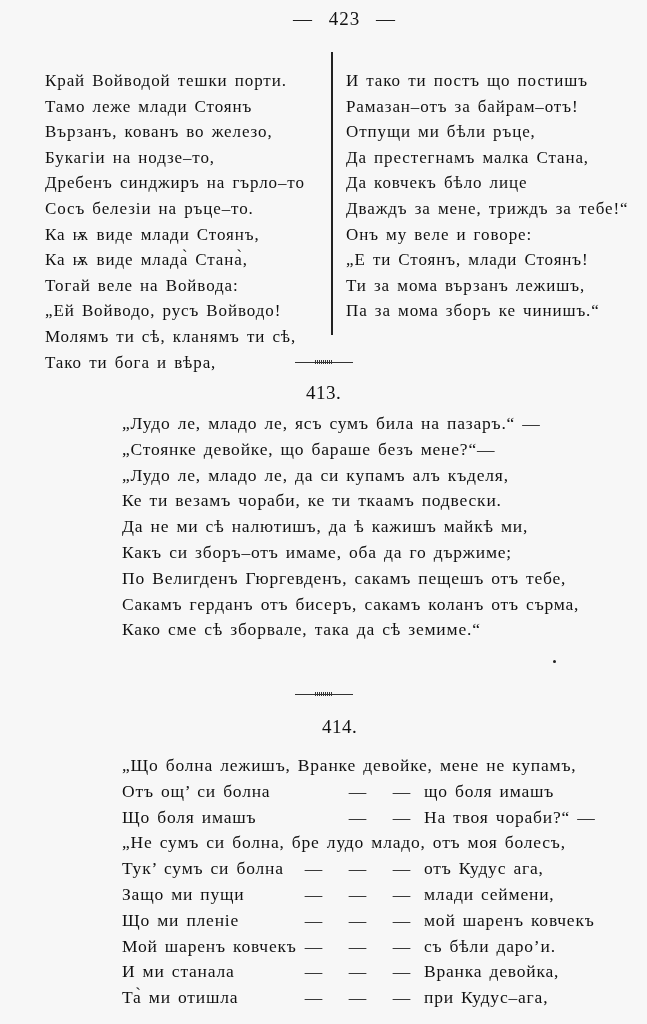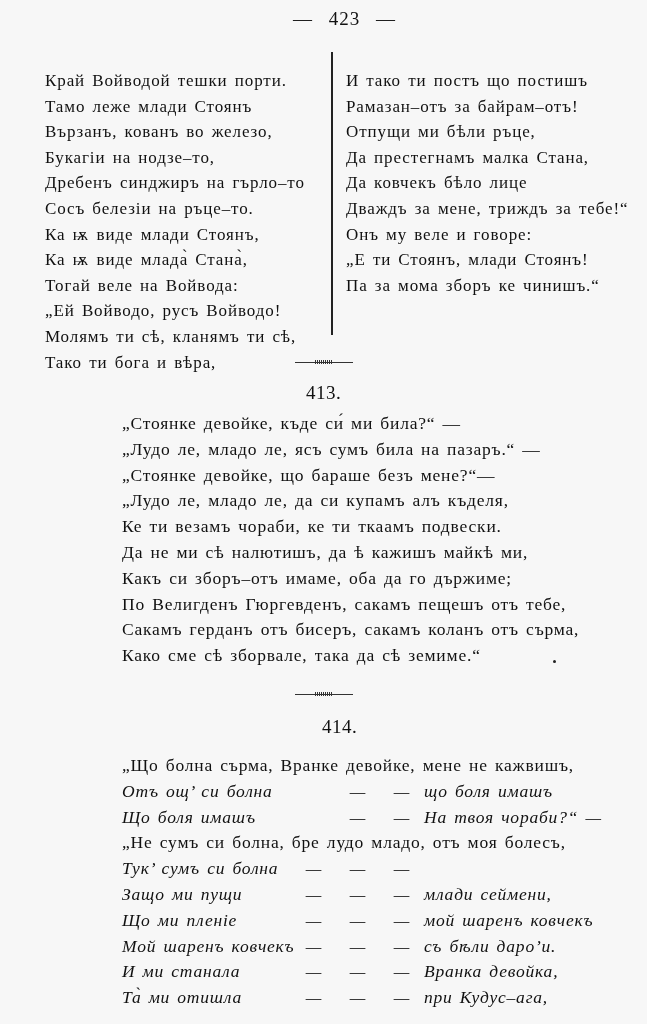--- a/index.html
+++ b/index.html
@@ -42,21 +42,21 @@
   }
   .section-num {
     position: absolute; left: 0; width: 647px; text-align: center;
     font-size: 19px; letter-spacing: 0.5px;
   }
   .poem {
     position: absolute; left: 122px; width: 500px;
     font-size: 17.5px; line-height: 25.8px;
     letter-spacing: 0.8px; word-spacing: 2px;
   }
-  .row414 { display: flex; white-space: nowrap; font-style: italic; }
+  .row414 { display: flex; white-space: nowrap; }
   .row414 .a { width: 170px; }
   .row414 .d { width: 44px; text-align: center; }
   .row414 .b { }
   .stray-dot {
     position: absolute; left: 553px; top: 660px; width: 3px; height: 3px;
     background: #222; border-radius: 50%;
   }
 </style>
 </head>
 <body>
@@ -86,52 +86,52 @@
 
 <div class="col col-right">
   <div class="line">И тако ти постъ що постишъ</div>
   <div class="line">Рамазан–отъ за байрам–отъ!</div>
   <div class="line">Отпущи ми бѣли ръце,</div>
   <div class="line">Да престегнамъ малка Стана,</div>
   <div class="line">Да ковчекъ бѣло лице</div>
   <div class="line">Дваждъ за мене, триждъ за тебе!“</div>
   <div class="line">Онъ му веле и говоре:</div>
   <div class="line">„Е ти Стоянъ, млади Стоянъ!</div>
+  <div class="line">Ти за мома вързанъ лежишъ,</div>
   <div class="line">Па за мома зборъ ке чинишъ.“</div>
 </div>
 
 <div class="ornament" style="top:352px;">
   <span class="orn"></span>
 </div>
 
 <div class="section-num" style="top:382px;">413.</div>
 
 <div class="poem" style="top:411px;">
-  <div class="line">„Стоянке девойке, къде си́ ми била?“ —</div>
   <div class="line">„Лудо ле, младо ле, ясъ сумъ била на пазаръ.“ —</div>
   <div class="line">„Стоянке девойке, що бараше безъ мене?“—</div>
   <div class="line">„Лудо ле, младо ле, да си купамъ алъ къделя,</div>
   <div class="line">Ке ти везамъ чораби, ке ти ткаамъ подвески.</div>
   <div class="line">Да не ми сѣ налютишъ, да ѣ кажишъ майкѣ ми,</div>
   <div class="line">Какъ си зборъ–отъ имаме, оба да го държиме;</div>
   <div class="line">По Велигденъ Гюргевденъ, сакамъ пещешъ отъ тебе,</div>
   <div class="line">Сакамъ герданъ отъ бисеръ, сакамъ коланъ отъ сърма,</div>
   <div class="line">Како сме сѣ зборвале, така да сѣ земиме.“</div>
 </div>
 
 <div class="stray-dot"></div>
 
 <div class="ornament" style="top:684px;">
   <span class="orn"></span>
 </div>
 
 <div class="section-num" style="top:716px;margin-left:16px;">414.</div>
 
 <div class="poem" style="top:753px;">
-  <div class="line">„Що болна сърма, Вранке девойке, мене не кажвишъ,</div>
+  <div class="line">„Що болна лежишъ, Вранке девойке, мене не купамъ,</div>
 
   <div class="row414">
     <span class="a">Отъ ощ’ си болна</span>
     <span class="d"></span>
     <span class="d">—</span>
     <span class="d">—</span>
     <span class="b">що боля имашъ</span>
   </div>
   <div class="row414">
     <span class="a">Що боля имашъ</span>
@@ -139,20 +139,21 @@
     <span class="d">—</span>
     <span class="d">—</span>
     <span class="b">На твоя чораби?“ —</span>
   </div>
   <div class="line">„Не сумъ си болна, бре лудо младо, отъ моя болесъ,</div>
   <div class="row414">
     <span class="a">Тук’ сумъ си болна</span>
     <span class="d">—</span>
     <span class="d">—</span>
     <span class="d">—</span>
+    <span class="b">отъ Кудус ага,</span>
   </div>
   <div class="row414">
     <span class="a">Защо ми пущи</span>
     <span class="d">—</span>
     <span class="d">—</span>
     <span class="d">—</span>
     <span class="b">млади сеймени,</span>
   </div>
   <div class="row414">
     <span class="a">Що ми пленіе</span>

